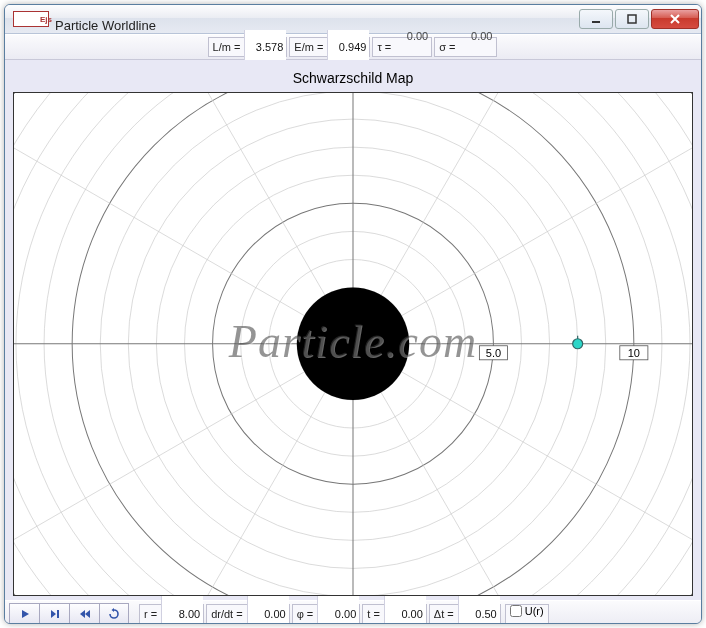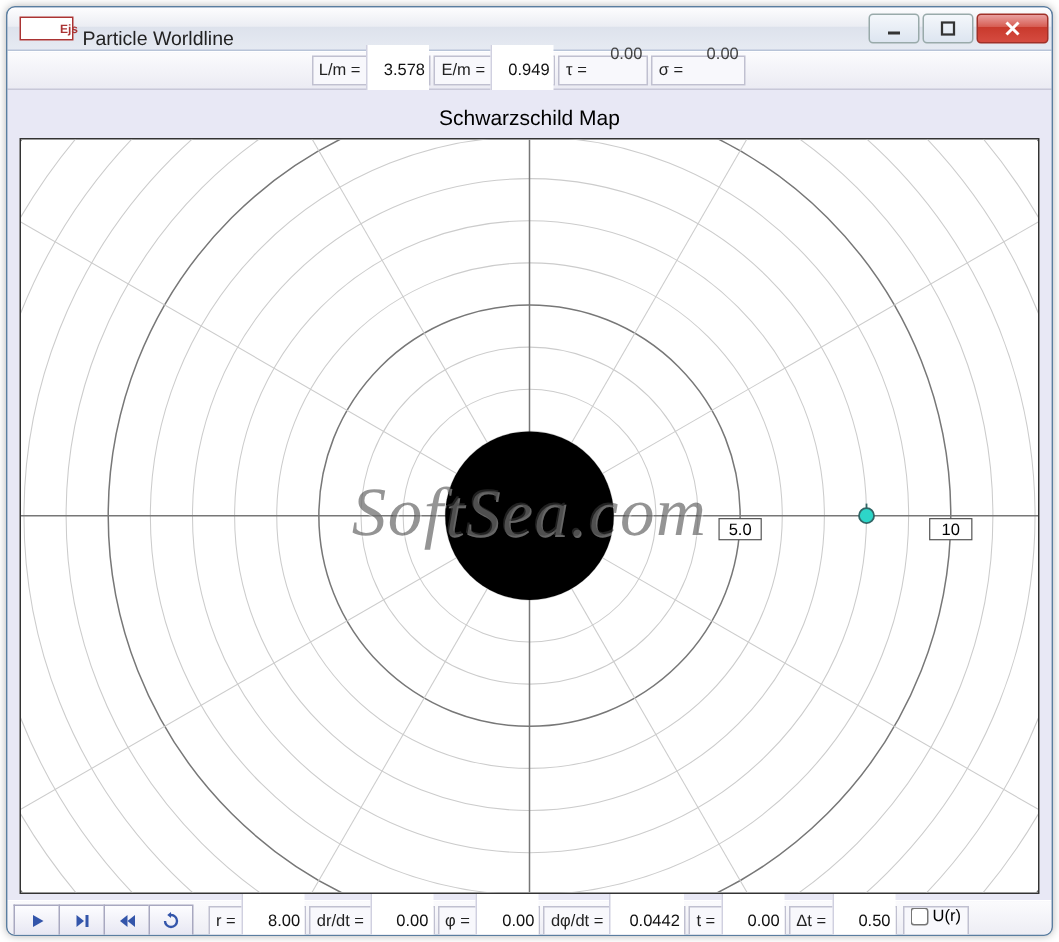--- a/index.html
+++ b/index.html
@@ -270,21 +270,21 @@
           <line x1="340" y1="250" x2="612" y2="721.1178196587346" stroke="#ccc" stroke-width="0.7"></line>
           <line x1="340" y1="250" x2="811.1178196587344" y2="522.0000000000002" stroke="#ccc" stroke-width="0.7"></line>
           <circle cx="340" cy="250" r="56" fill="#000"></circle>
           <rect x="466" y="252" width="28" height="14" fill="#fff" stroke="#555" stroke-width="0.8"></rect>
           <text x="480" y="263" text-anchor="middle" font-size="11" fill="#000">5.0</text>
           <rect x="606" y="252" width="28" height="14" fill="#fff" stroke="#555" stroke-width="0.8"></rect>
           <text x="620" y="263" text-anchor="middle" font-size="11" fill="#000">10</text>
           <line x1="564" y1="242" x2="564" y2="248" stroke="#326666" stroke-width="1.2"></line>
           <circle cx="564" cy="250" r="5" fill="#2dd6c8" stroke="#326666" stroke-width="1.2"></circle>
         </svg>
-      <div class="watermark">SoftSea.com</div>
+      <div class="watermark">Particle.com</div>
     </div>
   </div>
 
   <div class="toolbar-bottom">
     <div class="play-controls">
       <div class="ctrl-btn" title="Play">
         <svg viewBox="0 0 12 12">
             <polygon points="3,2 10,6 3,10"></polygon>
           </svg>
       </div>
@@ -312,24 +312,20 @@
       <span class="param-label">r =</span>
       <input class="param-input" value="8.00" style="">
     </div>
     <div class="param-group">
       <span class="param-label">dr/dt =</span>
       <input class="param-input" value="0.00" style="">
     </div>
     <div class="param-group">
       <span class="param-label">φ =</span>
       <input class="param-input" value="0.00" style="">
-    </div>
-    <div class="param-group">
-      <span class="param-label">dφ/dt =</span>
-      <input class="param-input" style="width: 50px;" value="0.0442">
     </div>
     <div class="param-group">
       <span class="param-label">t =</span>
       <input class="param-input" value="0.00" style="">
     </div>
     <div class="param-group">
       <span class="param-label">Δt =</span>
       <input class="param-input" value="0.50" style="">
     </div>
     <label class="ur-check">

